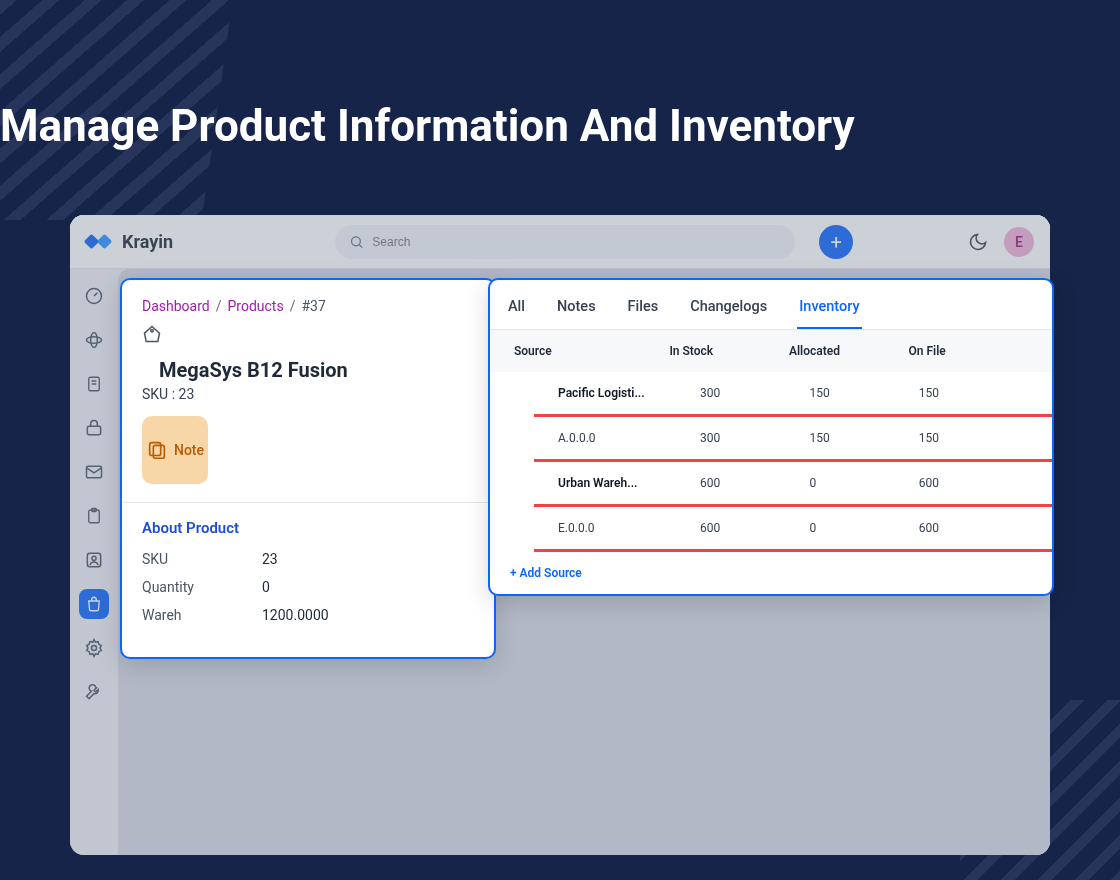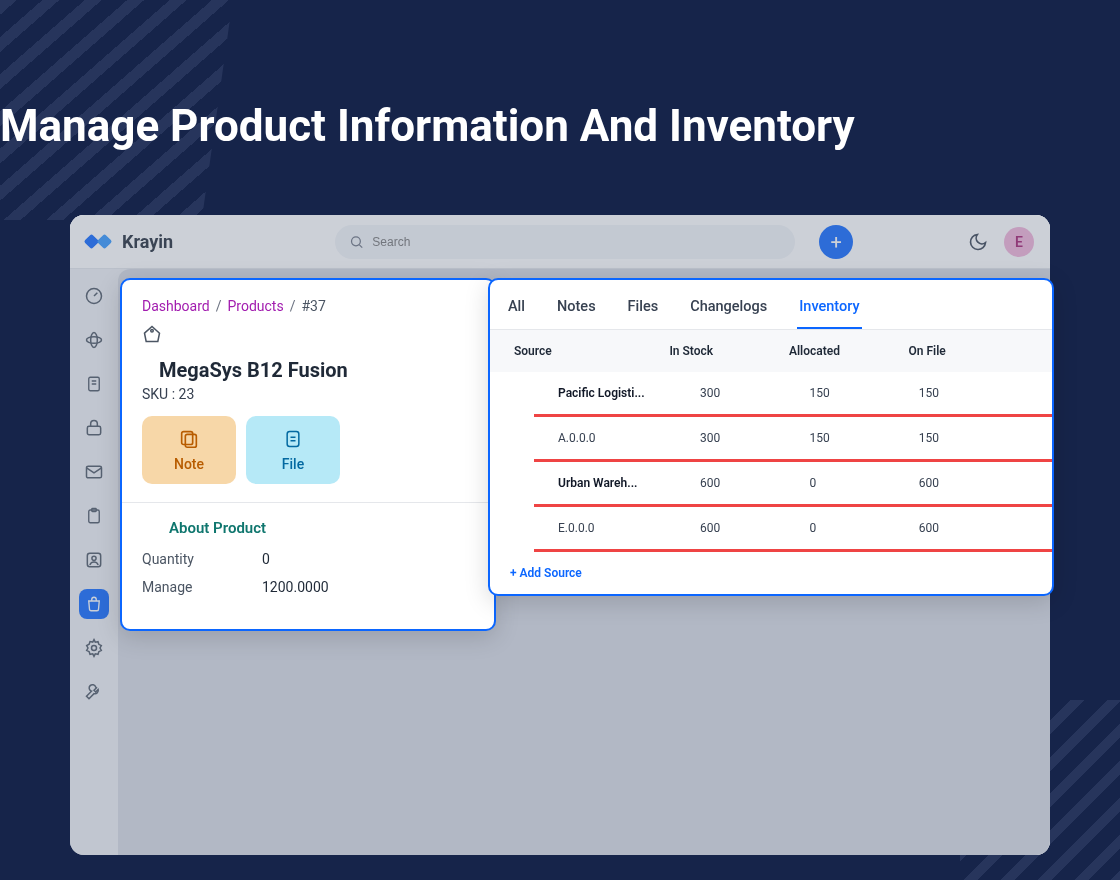--- a/index.html
+++ b/index.html
@@ -64,25 +64,25 @@
   position:absolute; background:#fff; border:2px solid #0b66ff; border-radius:10px;
   box-shadow:0 6px 24px rgba(0,0,0,0.15); z-index:5;
 }
 .card-left { left:120px; top:278px; width:376px; padding:18px 20px 22px; }
 .breadcrumb { font-size:14px; color:#6b7280; display:flex; gap:6px; align-items:center; margin-bottom:10px; }
 .breadcrumb a { color:#a21caf; text-decoration:none; }
 .tag-icon { color:#4b5563; margin-bottom:10px; display:inline-block; }
 .prod-title { font-size:20px; font-weight:700; color:#1f2937; margin-bottom:4px;margin-left:17px; }
 .sku-line { font-size:14px; color:#374151; margin-bottom:14px; }
 .action-row { display:flex; gap:10px; margin-bottom:18px; }
-.act-btn { width:94px; height:68px; border-radius:10px; display:flex; flex-direction:column; align-items:center; justify-content:center; gap:6px; font-size:14px; font-weight:500; cursor:pointer; }
+.act-btn { width:66px; height:68px; border-radius:10px; display:flex; flex-direction:row; align-items:center; justify-content:center; gap:6px; font-size:14px; font-weight:500; cursor:pointer; }
 .act-note { background:#f7d7a8; color:#b85c00; }
 .act-file { background:#b6e9f7; color:#0369a1; }
 .divider { height:1px; background:#e5e7eb; margin:0 -20px 16px; }
-.about-h { font-size:15px; font-weight:600; color:#0f766e; margin-bottom:14px;margin-left:27px; }
+.about-h { font-size:15px; font-weight:600; color:#1d4ed8; margin-bottom:14px; }
 .kv-row { display:flex; font-size:14px; color:#374151; margin-bottom:12px; }
 .kv-row .k { width:120px; color:#4b5563; }
 .kv-row .v { color:#1f2937; }
 
 .card-right { left:488px; top:278px; width:566px; padding:0; }
 .tabs { display:flex; gap:28px; padding:12px 16px 0; border-bottom:1px solid #e5e7eb; font-size:14.5px; }
 .tab { padding:6px 2px 12px; color:#374151; cursor:pointer; font-weight:500; border-bottom:2px solid transparent; }
 .tab.active { color:#0b66ff; border-bottom-color:#0b66ff; }
 .table { width:100%; }
 .thead, .trow { display:grid; grid-template-columns: 1.3fr 1fr 1fr 1fr; padding:14px 24px; font-size:12px; }
@@ -214,36 +214,33 @@
   <div class="prod-title">MegaSys B12 Fusion</div>
   <div class="sku-line">SKU : 23</div>
   <div class="action-row">
     <div class="act-btn act-note">
       <svg width="22" height="22" viewBox="0 0 24 24" fill="none" stroke="#b85c00" stroke-width="1.8">
           <rect x="4" y="4" width="12" height="14" rx="2"></rect>
           <rect x="8" y="7" width="12" height="14" rx="2"></rect>
         </svg>
       <span>Note</span>
     </div>
-    <div class="act-btn act-file">
-      <svg width="20" height="22" viewBox="0 0 24 24" fill="none" stroke="#0369a1" stroke-width="1.8">
-          <rect x="5" y="3" width="14" height="18" rx="3"></rect>
-          <path d="M9 14h6M9 10h6"></path>
-        </svg>
-      <span>File</span>
-    </div>
   </div>
   <div class="divider"></div>
   <div class="about-h">About Product</div>
   <div class="kv-row">
+      <span class="k">SKU</span>
+      <span class="v">23</span>
+    </div>
+  <div class="kv-row">
       <span class="k">Quantity</span>
       <span class="v">0</span>
     </div>
   <div class="kv-row">
-      <span class="k">Manage</span>
+      <span class="k">Wareh</span>
       <span class="v">1200.0000</span>
     </div>
 </div>
 
 <div class="card card-right">
   <div class="tabs">
     <div class="tab">All</div>
     <div class="tab">Notes</div>
     <div class="tab">Files</div>
     <div class="tab">Changelogs</div>

